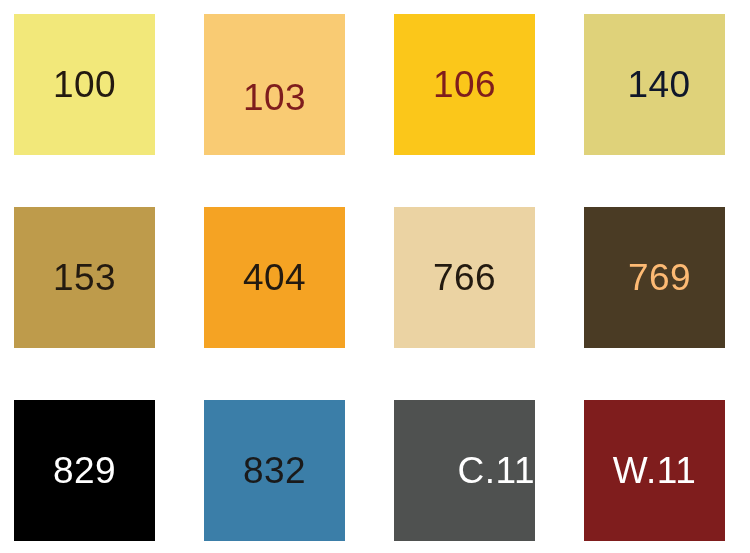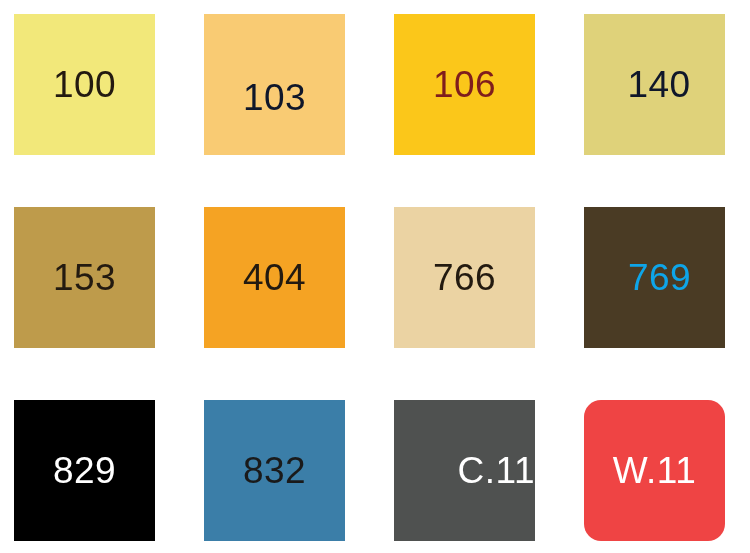--- a/index.html
+++ b/index.html
@@ -45,45 +45,45 @@
   }
 </style>
 </head>
 <body style="background: rgb(255, 255, 255);">
 
 <div id="swatch-grid">
     <div class="swatch" style="background-color: rgb(242, 232, 122);">
       <span class="swatch-label" style="color: rgb(35, 26, 16);">100</span>
     </div>
     <div class="swatch" style="background-color: rgb(249, 203, 115);">
-      <span class="swatch-label" style="color: #0f172a; margin-top: 26px;">103</span>
+      <span class="swatch-label" style="color: #7f1d1d; margin-top: 26px;">103</span>
     </div>
     <div class="swatch" style="background-color: rgb(251, 199, 26);">
       <span class="swatch-label" style="color: #7f1d1d;">106</span>
     </div>
     <div class="swatch" style="background-color: rgb(223, 210, 122);">
       <span class="swatch-label" style="color: #0f172a; margin-left: 9px;">140</span>
     </div>
     <div class="swatch" style="background-color: rgb(190, 155, 75);">
       <span class="swatch-label" style="color: rgb(35, 26, 16);">153</span>
     </div>
     <div class="swatch" style="background-color: rgb(245, 163, 35);">
       <span class="swatch-label" style="color: rgb(35, 26, 16);">404</span>
     </div>
     <div class="swatch" style="background-color: rgb(235, 211, 163);">
       <span class="swatch-label" style="color: rgb(35, 26, 16);">766</span>
     </div>
     <div class="swatch" style="background-color: rgb(74, 59, 36);">
-      <span class="swatch-label" style="color: #0ea5e9; margin-left: 10px;">769</span>
+      <span class="swatch-label" style="color: #fdba74; margin-left: 10px;">769</span>
     </div>
     <div class="swatch" style="background-color: #000000;">
       <span class="swatch-label" style="color: rgb(255, 255, 255);">829</span>
     </div>
     <div class="swatch" style="background-color: rgb(59, 126, 168);">
       <span class="swatch-label" style="color: rgb(26, 26, 26);">832</span>
     </div>
     <div class="swatch" style="background-color: rgb(79, 81, 80); justify-content: flex-end;">
       <span class="swatch-label" style="color: rgb(255, 255, 255);">C.11</span>
     </div>
-    <div class="swatch" style="background-color: #ef4444; border-radius: 17px;">
+    <div class="swatch" style="background-color: #7f1d1d;">
       <span class="swatch-label" style="color: rgb(255, 255, 255);">W.11</span>
     </div>
   </div>
 
 </body></html>

